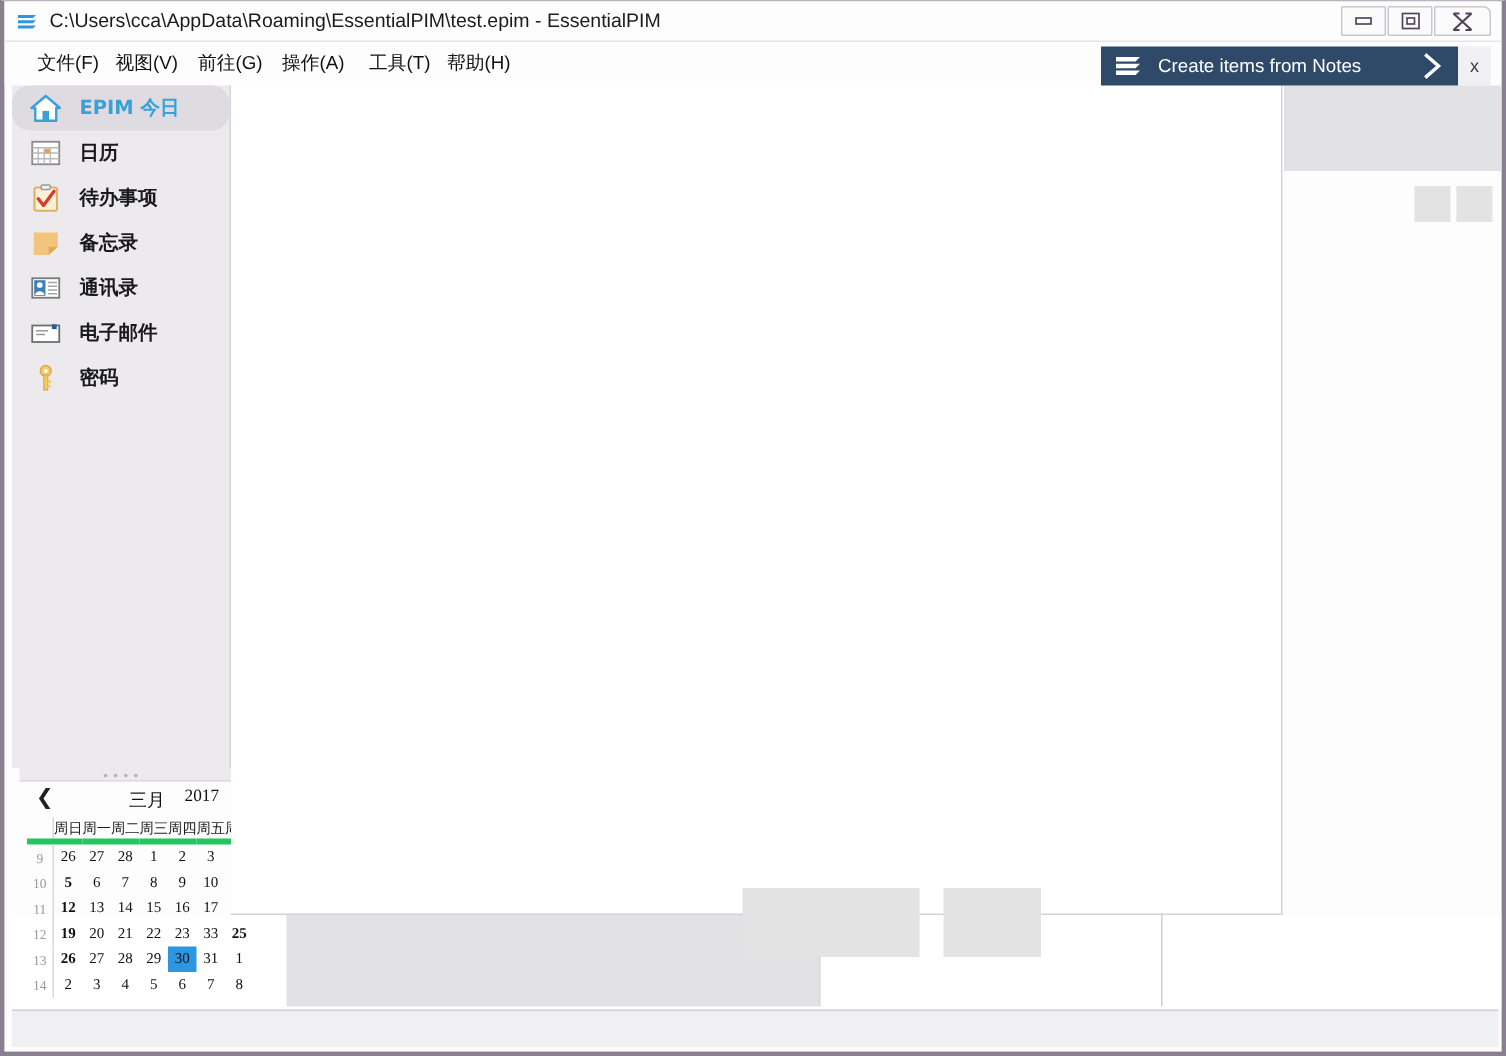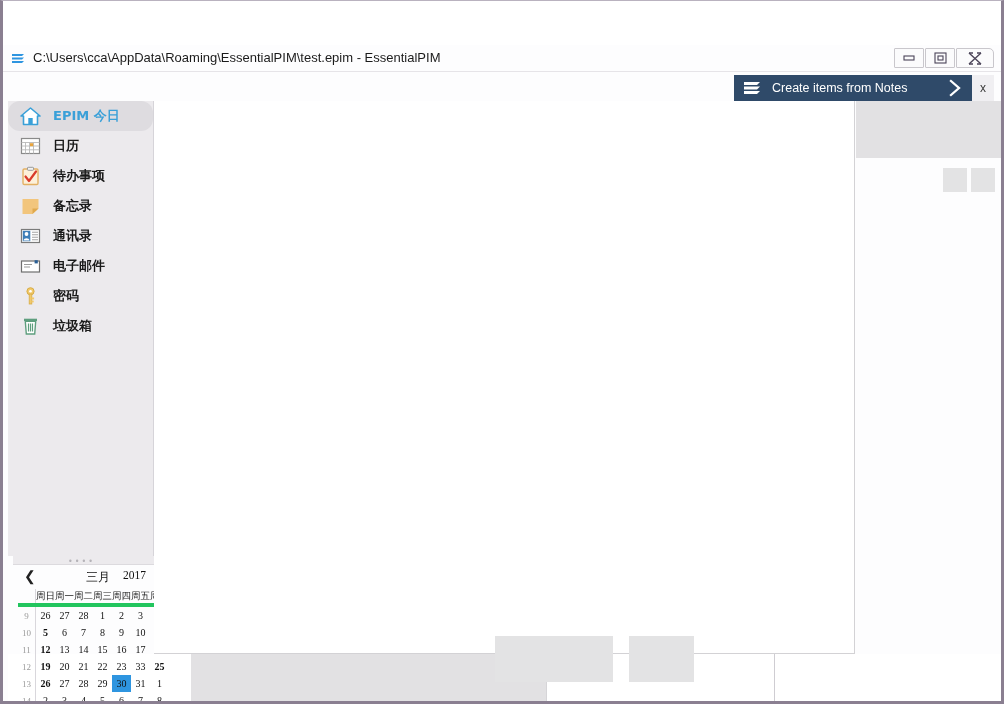--- a/index.html
+++ b/index.html
@@ -27,21 +27,20 @@
     border-right: 3px solid #8a7f91;
     border-bottom: 3px solid #8a7f91;
     border-top: 1px solid #b9b2bf;
     overflow: hidden;
   }
   #window-inner {
     position: absolute;
     left: 0; top: 0;
     right: 0; bottom: 0;
     background: #fdfdfe;
-    margin-top: 44px;
   }
 
   
   #titlebar {
     position: absolute;
     left: 0; top: 0;
     width: 998px; height: 27px;
     background: #fdfdfe;
     border-bottom: 1px solid #e6e4e8;
     box-sizing: border-box;
@@ -357,20 +356,28 @@
       </svg>
     </div>
     <div class="wbtn" id="btn-close">
       <svg width="16" height="13" viewBox="0 0 16 13">
         <path d="M2 1 L14 12 M14 1 L2 12" stroke="#4b4458" stroke-width="1.4" fill="none"></path>
         <path d="M2 1 L6 1 M10 1 L14 1 M2 12 L6 12 M10 12 L14 12" stroke="#4b4458" stroke-width="1.4"></path>
       </svg>
     </div>
   </div>
 
+  <div id="menubar">
+    <span class="menu-item" style="left:22px">文件(F)</span>
+    <span class="menu-item" style="left:74px">视图(V)</span>
+    <span class="menu-item" style="left:129px">前往(G)</span>
+    <span class="menu-item" style="left:185px">操作(A)</span>
+    <span class="menu-item" style="left:243px">工具(T)</span>
+    <span class="menu-item" style="left:295px">帮助(H)</span>
+  </div>
 
   <div id="right-gray"></div>
 
   <div id="sidebar">
     <div class="nav-item selected" style="top:0px">
       <span class="nav-icon">
         <svg width="21" height="20" viewBox="0 0 21 20">
           <path d="M10.5 2 L20 10 L17.5 10 L17.5 18.5 L3.5 18.5 L3.5 10 L1 10 Z" fill="#ffffff" stroke="#3aa0d8" stroke-width="1.6" stroke-linejoin="round"></path>
           <rect x="8.3" y="12" width="4.4" height="6.5" fill="#3aa0d8"></rect>
         </svg>
@@ -440,30 +447,20 @@
           <circle cx="10.5" cy="5.3" r="3.6" fill="#f2c96b" stroke="#d8ad47" stroke-width="1"></circle>
           <circle cx="10.5" cy="5.3" r="1.3" fill="#ffffff"></circle>
           <rect x="9.2" y="8" width="2.6" height="10" fill="#f2c96b" stroke="#d8ad47" stroke-width="0.8"></rect>
           <rect x="11.5" y="11.5" width="2.6" height="1.9" fill="#f2c96b"></rect>
           <rect x="11.5" y="14.6" width="2.2" height="1.8" fill="#f2c96b"></rect>
         </svg>
       </span>
       <span class="nav-label">密码</span>
     </div>
 
-    <div class="nav-item" style="top:210px">
-      <span class="nav-icon">
-        <svg width="21" height="20" viewBox="0 0 21 20">
-          <rect x="4" y="2.7" width="13" height="2.3" fill="#5e9e7e"></rect>
-          <path d="M5.3 5.2 H15.7 L14.7 18 H6.3 Z" fill="#ffffff" stroke="#5e9e7e" stroke-width="1.4"></path>
-          <path d="M8.5 7.5 V15.6 M10.5 7.5 V15.6 M12.5 7.5 V15.6" stroke="#5e9e7e" stroke-width="1.2"></path>
-        </svg>
-      </span>
-      <span class="nav-label">垃圾箱</span>
-    </div>
   </div>
 
   <div id="bottom-zone"></div>
   <div id="grayA"></div>
   <div id="gray-sep1"></div>
   <div id="gray-sep2"></div>
 
   <div id="mini-cal">
     <div id="cal-grip">
       <div id="cal-grip-dots">••••</div>

